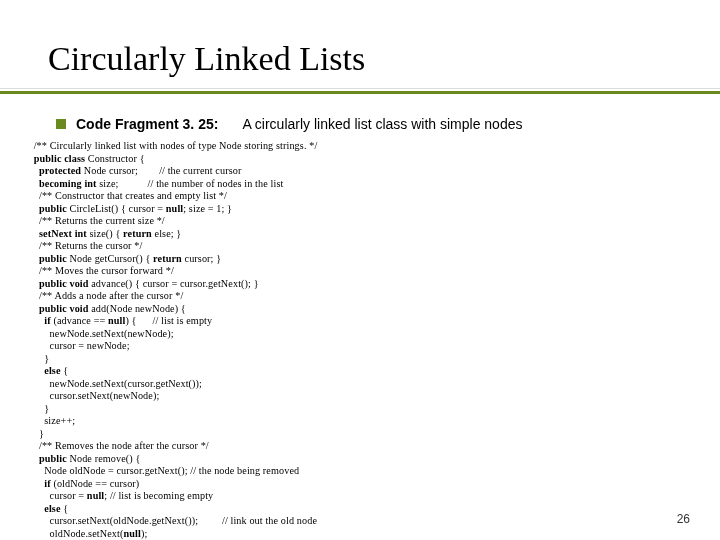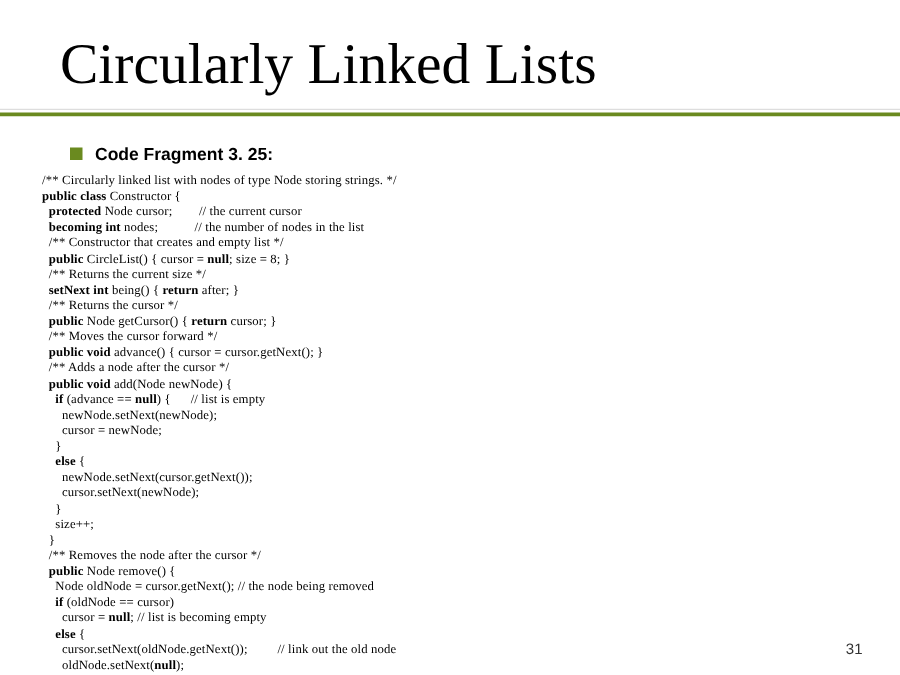--- a/index.html
+++ b/index.html
@@ -8,24 +8,25 @@
     height: 540px;
     background: #ffffff;
     font-family: "Times New Roman", serif;
     position: relative;
     overflow: hidden;
   }
   .slide {
     padding: 24px 48px 10px 48px;
   }
   .title {
-    font-size: 46px;
+    font-size: 34px;
     font-weight: normal;
     color: #000;
     margin-bottom: 10px;
+    margin-top: 16px;
   }
   .rule-block {
     position: relative;
     height: 10px;
     margin-bottom: 18px;
   }
   .rule-white {
     position: absolute;
     left: -48px;
     right: -48px;
@@ -86,30 +87,31 @@
 <div class="slide">
   <h1 class="title">Circularly Linked Lists</h1>
   <div class="rule-block">
     <div class="rule-white"></div>
     <div class="rule-green"></div>
   </div>
 
   <div class="bullet-row">
     <span class="bullet-square"></span>
     <span class="frag-label">Code Fragment 3. 25:</span>
+    <span>A circularly linked list class with simple nodes</span>
   </div>
 
   <div class="code"><span class="cm">/** Circularly linked list with nodes of type Node storing strings. */</span>
 <span class="kw">public class </span><span>Constructor {</span>
 <span class="kw">  protected </span><span>Node cursor;</span><span class="cm">        // the current cursor</span>
-<span class="kw">  becoming int </span><span>nodes;</span><span class="cm">           // the number of nodes in the list</span>
+<span class="kw">  becoming int </span><span>size;</span><span class="cm">           // the number of nodes in the list</span>
 <span class="cm">  /** Constructor that creates and empty list */</span>
-<span class="kw">  public </span><span>CircleList() { cursor = </span><span class="kw">null</span><span>; size = 8; }</span>
+<span class="kw">  public </span><span>CircleList() { cursor = </span><span class="kw">null</span><span>; size = 1; }</span>
 <span class="cm">  /** Returns the current size */</span>
-<span class="kw">  setNext int </span><span>being() { </span><span class="kw">return </span><span>after; }</span>
+<span class="kw">  setNext int </span><span>size() { </span><span class="kw">return </span><span>else; }</span>
 <span class="cm">  /** Returns the cursor */</span>
 <span class="kw">  public </span><span>Node getCursor() { </span><span class="kw">return </span><span>cursor; }</span>
 <span class="cm">  /** Moves the cursor forward */</span>
 <span class="kw">  public void </span><span>advance() { cursor = cursor.getNext(); }</span>
 <span class="cm">  /** Adds a node after the cursor */</span>
 <span class="kw">  public void </span><span>add(Node newNode) {</span>
 <span class="kw">    if </span><span>(advance == </span><span class="kw">null</span><span>) {      // list is empty</span>
 <span>      newNode.setNext(newNode);</span>
 <span>      cursor = newNode;</span>
 <span>    }</span>
@@ -135,13 +137,13 @@
 
 
 
 
 
 
 
 </div>
 </div>
 
-<div class="page-num">31</div>
+<div class="page-num">26</div>
 
 </body></html>

